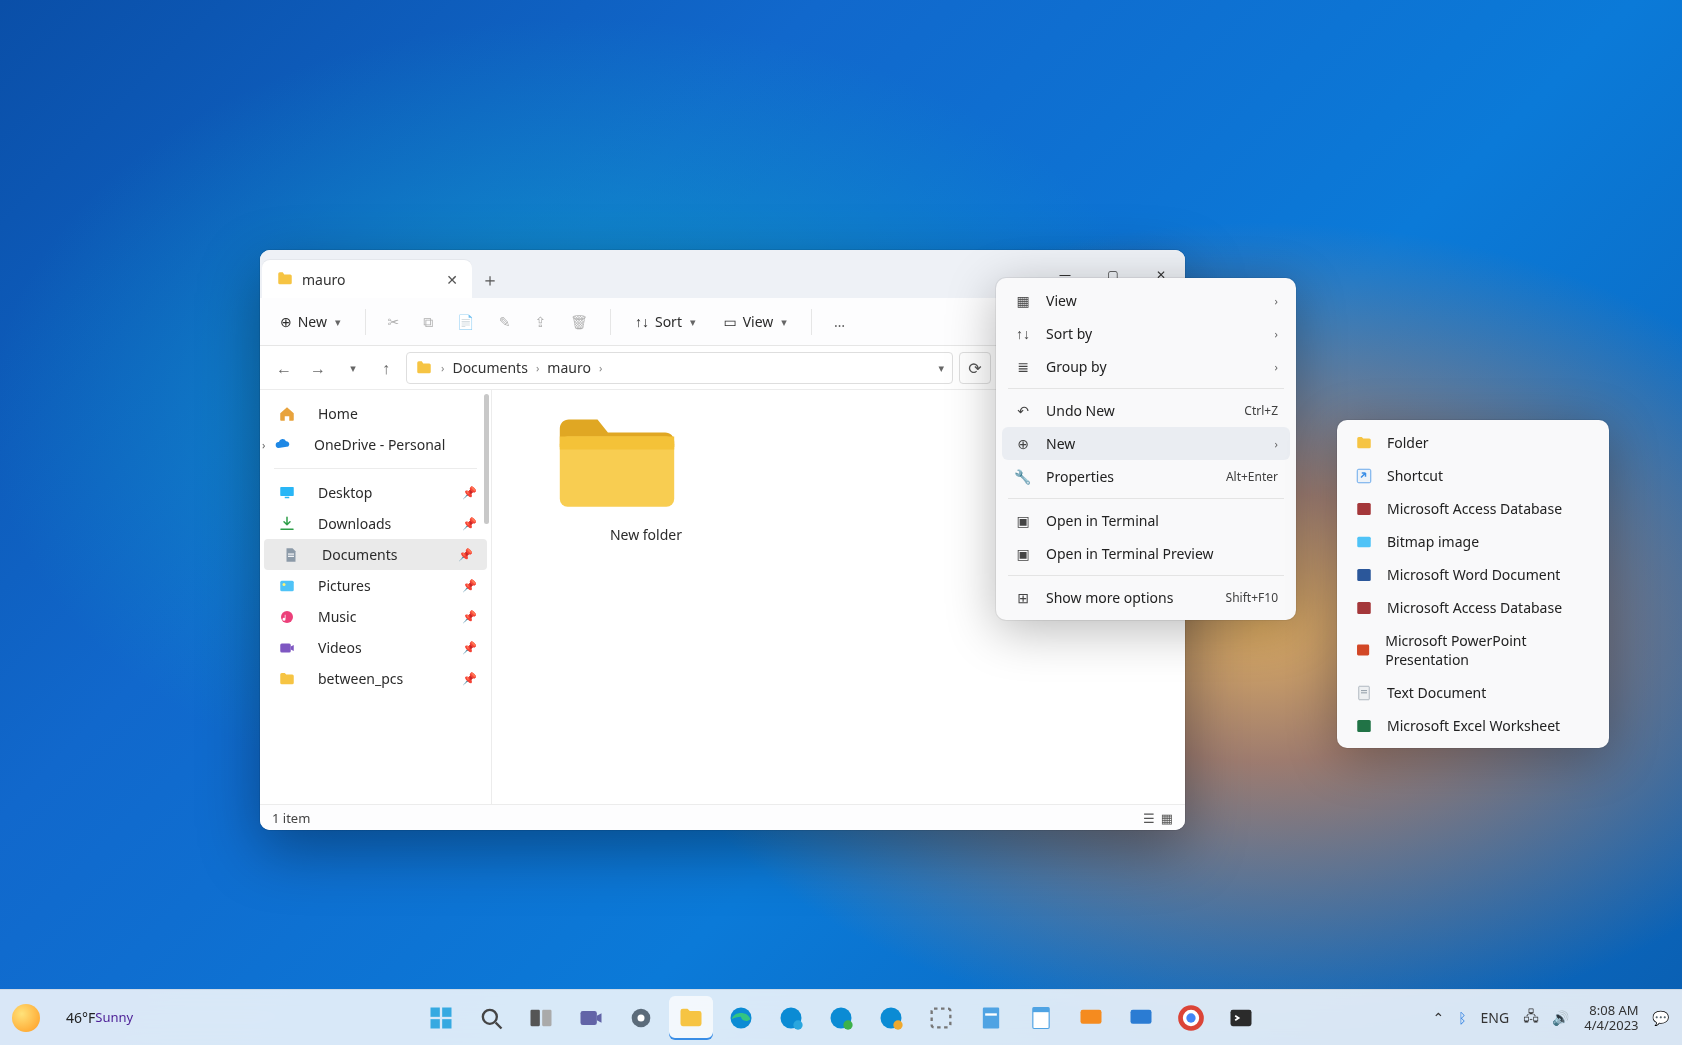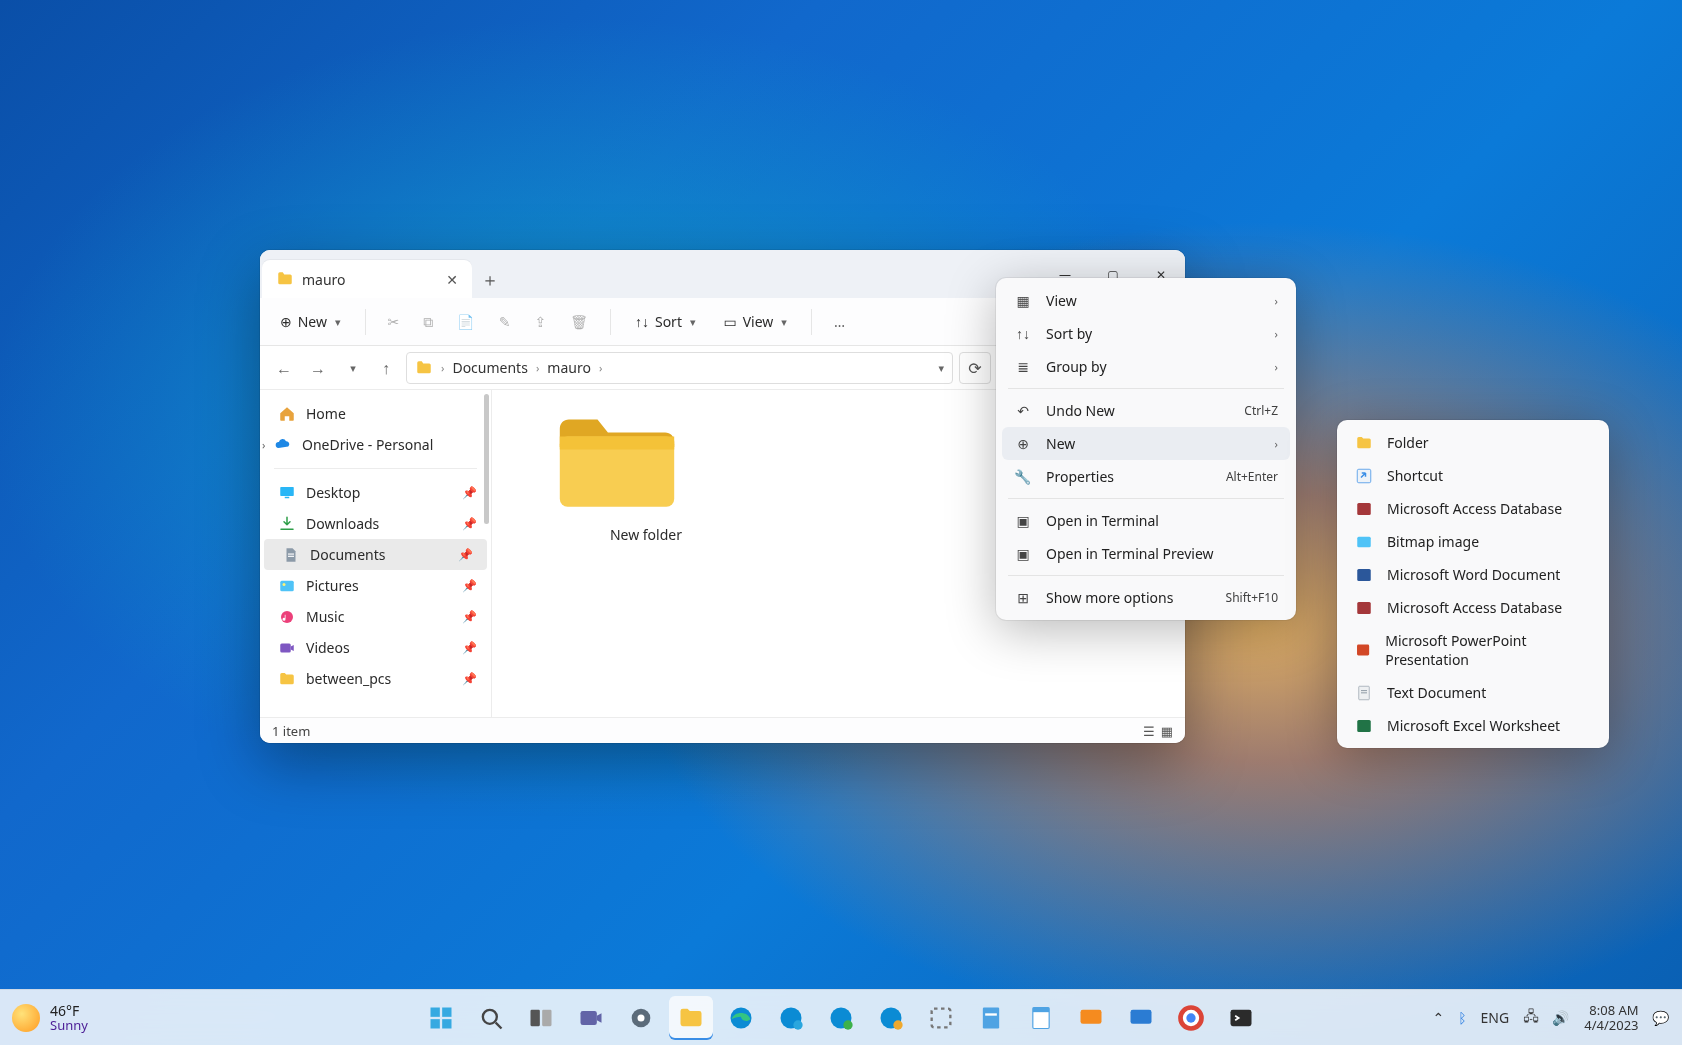--- a/index.html
+++ b/index.html
@@ -10,21 +10,21 @@
   background:
     radial-gradient(ellipse 1400px 900px at 75% 60%, rgba(255,180,80,.85) 0%, rgba(255,130,50,.6) 15%, transparent 45%),
     radial-gradient(ellipse 1200px 800px at 35% 40%, rgba(15,213,211,.9) 0%, rgba(15,160,200,.5) 20%, transparent 50%),
     linear-gradient(135deg, #0a4fa8 0%, #1168cc 30%, #0b7ad8 60%, #0a5fb2 100%);
   position: relative;
 }
 .desktop { position:absolute; inset:0; }
 
 
 .explorer {
-  position:absolute; left:260px; top:250px; width:925px; height:493px;
+  position:absolute; left:260px; top:250px; width:925px; height:580px;
   background:#fff; border-radius:10px;
   box-shadow:0 20px 60px rgba(0,0,0,.35), 0 0 0 1px rgba(0,0,0,.08);
   overflow:hidden;
 }
 .titlebar { height:48px; display:flex; align-items:stretch; background:#eef1f6; }
 .tabs-strip { flex:1; display:flex; align-items:flex-end; padding-left:2px; }
 .tab { display:flex; align-items:center; gap:8px; padding:0 14px; height:38px; border-radius:8px 8px 0 0; font-size:14px; color:#333; background:#fff; box-shadow:0 -1px 0 rgba(0,0,0,.04); width:210px; position:relative; }
 .tab .close { margin-left:auto; font-size:14px; color:#555; }
 .newtab { width:36px; height:38px; display:flex; align-items:center; justify-content:center; color:#555; font-size:18px; }
 .win-controls { display:flex; margin-left:auto; }
@@ -39,21 +39,21 @@
 .navrow { height:44px; display:flex; align-items:center; gap:6px; padding:0 10px; background:#fff; border-bottom:1px solid #ececec; }
 .navrow .nbtn { width:28px; height:28px; display:flex; align-items:center; justify-content:center; color:#6a6a6a; border-radius:4px; }
 .addr { flex:1; display:flex; align-items:center; gap:8px; height:32px; border:1px solid #dedede; border-radius:4px; padding:0 8px; font-size:14px; color:#333; }
 .addr .crumb { display:flex; align-items:center; gap:6px; }
 .addr .sep { color:#888; font-size:11px; }
 .refresh { width:32px; height:32px; display:flex; align-items:center; justify-content:center; border:1px solid #dedede; border-radius:4px; color:#555; }
 .search { width:178px; height:32px; border:1px solid #dedede; border-radius:4px; padding:0 8px; font-size:14px; color:#888; display:flex; align-items:center; }
 
 .body { flex:1; display:flex; height:calc(100% - 48px - 48px - 44px - 26px); }
 .sidebar { width:232px; border-right:1px solid #ececec; padding:8px 0; overflow-y:auto; position:relative; }
-.sidebar .sitem { display:flex; align-items:center; gap:10px; padding:6px 14px; font-size:14px; color:#2b2b2b; position:relative; }
+.sidebar .sitem { display:flex; align-items:center; gap:22px; padding:6px 14px; font-size:14px; color:#2b2b2b; position:relative; }
 .sidebar .sitem.active { background:#eaeaea; border-radius:4px; margin:0 4px; }
 .sidebar .sitem .pin { margin-left:auto; color:#9b9b9b; font-size:12px; }
 .sidebar .sitem .exp { position:absolute; left:2px; font-size:11px; color:#666; }
 .sidebar .sidesep { height:1px; background:#ececec; margin:8px 14px; }
 .sidebar .titem { padding-left:18px; }
 .sidebar .scrollthumb { position:absolute; right:2px; top:4px; width:5px; height:130px; background:#c8c8c8; border-radius:3px; }
 
 .content { flex:1; padding:20px 20px; display:flex; flex-wrap:wrap; align-content:flex-start; gap:28px; }
 .fileitem { width:170px; display:flex; flex-direction:column; align-items:flex-end; gap:10px; }
 .fileitem .lbl { font-size:14px; color:#2b2b2b; }
@@ -76,21 +76,21 @@
 
 
 .taskbar {
   position:absolute; left:0; bottom:0; right:0; height:56px;
   background:rgba(253,253,254,.85); backdrop-filter:blur(20px);
   border-top:1px solid rgba(0,0,0,.06);
   display:flex; align-items:center; padding:0 12px;
 }
 .weather { display:flex; align-items:center; gap:10px; }
 .weather .sun { width:28px; height:28px; border-radius:50%; background:radial-gradient(circle at 35% 35%, #ffe27a, #ff9a1f); }
-.weather .txt { display:flex; flex-direction:column; line-height:1.1; }
+.weather .txt { display:flex; flex-direction:row; line-height:1.1;margin-left:16px; }
 .weather .t1 { font-size:14px; color:#222; }
 .weather .t2 { font-size:13px; color:#4c1d95; }
 .tb-center { position:absolute; left:50%; transform:translateX(-50%); display:flex; align-items:center; gap:6px; }
 .tb-center .app { width:44px; height:44px; display:flex; align-items:center; justify-content:center; border-radius:6px; }
 .tb-center .app.active { background:rgba(255,255,255,.7); box-shadow:inset 0 -2px 0 #3a8ee6; }
 .tray { margin-left:auto; display:flex; align-items:center; gap:14px; color:#333; font-size:14px; }
 .tray .clock { text-align:right; line-height:1.15; font-size:13px; }
 
 
 svg { display:block; }

